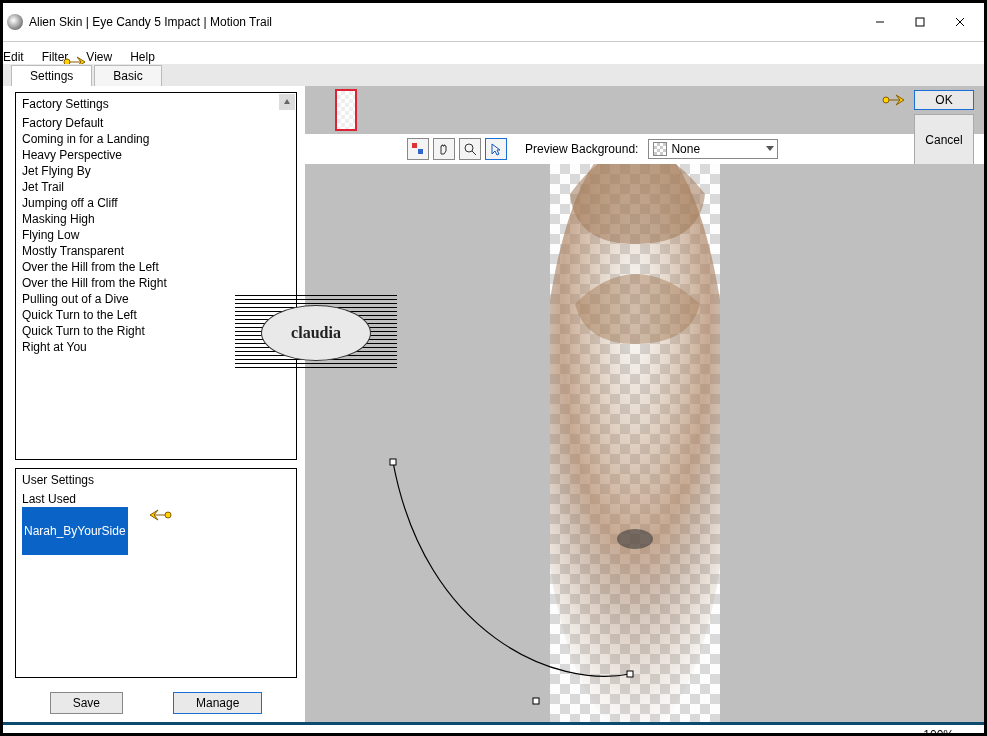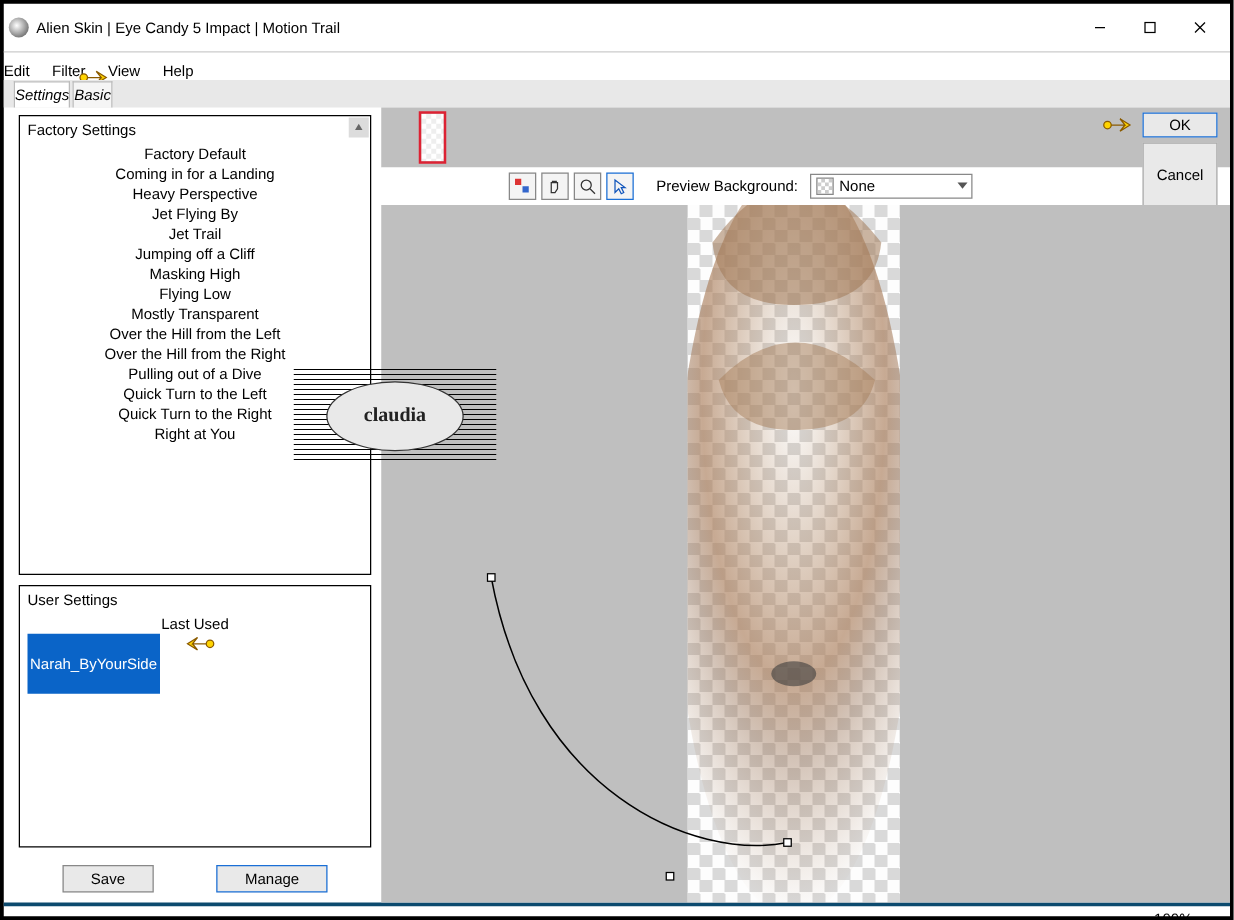--- a/index.html
+++ b/index.html
@@ -6,30 +6,30 @@
 html, body { width: 987px; height: 736px; background: #fff; }
 .outer { width: 987px; height: 736px; border: 3px solid #000; background: #fff; position: relative; }
 .titlebar { height: 39px; display: flex; align-items: center; padding: 0 4px; border-bottom: 1px solid #ccc; }
 .app-icon { width: 16px; height: 16px; border-radius: 50%; background: radial-gradient(circle at 40% 40%, #fff, #444); margin-right: 6px; }
 .title-text { flex: 1; }
 .win-controls { display: flex; gap: 0; }
 .win-btn { width: 40px; height: 24px; display: flex; align-items: center; justify-content: center; }
 .menubar { height: 22px; display: flex; align-items: flex-end; padding: 0 0; gap: 18px; position: relative; }
 .menu-item { cursor: default; }
 .tabbar { height: 22px; background: #e8e8e8; display: flex; align-items: flex-end; padding-left: 8px; position: relative; }
-.tab { padding: 3px 0; border: 1px solid #bbb; border-bottom: none; background: #f5f5f5; margin-right: 2px; font-style: italic; }
+.tab { padding: 3px 18px; border: 1px solid #bbb; border-bottom: none; background: #f5f5f5; margin-right: 2px; }
 .tab.active { background: #fff; }
 .body { display: flex; height: calc(100% - 28px - 22px - 22px - 22px); }
 .left-col { width: 302px; padding: 6px 8px 8px 12px; display: flex; flex-direction: column; }
 .listbox { border: 1px solid #000; background: #fff; margin-bottom: 8px; overflow: hidden; position: relative; }
 .factory-box { height: 368px; }
 .user-box { flex: 1; }
 .list-header { padding: 4px 6px; }
 .list-items { padding: 0 6px 4px 6px; }
-.list-item { padding: 1px 0; white-space: nowrap; text-align: center; }
+.list-item { padding: 1px 0; white-space: nowrap; }
 .list-item.selected { background: #0a64c8; color: #fff; display: inline-block; padding: 17px 2px; }
 .scroll-stub { position: absolute; top: 1px; right: 1px; width: 16px; height: 16px; background: #dcdcdc; display:flex; align-items:center; justify-content:center; }
 .btn-row { display: flex; gap: 50px; justify-content: center; margin-top: 6px; }
 .btn { border: 1px solid #888; background: #e9e9e9; padding: 3px 22px; text-align: center; }
 .btn.blue { border: 1.5px solid #1a6fd6; }
 .right-col { flex: 1; display: flex; flex-direction: column; position: relative; }
 .thumb-row { height: 48px; background: #bfbfbf; display:flex; align-items:center; padding-left: 30px; }
 .thumb { width: 22px; height: 42px; border: 2px solid #d23; background: repeating-conic-gradient(#eee 0 25%, #fff 0 50%) 0 0/8px 8px; }
 .tool-row { height: 30px; display: flex; align-items: center; padding: 0 8px; gap: 4px; background: #fff; position: relative; }
 .tool-btn { width: 22px; height: 22px; border: 1px solid #888; display:flex; align-items:center; justify-content:center; background:#f4f4f4; }

